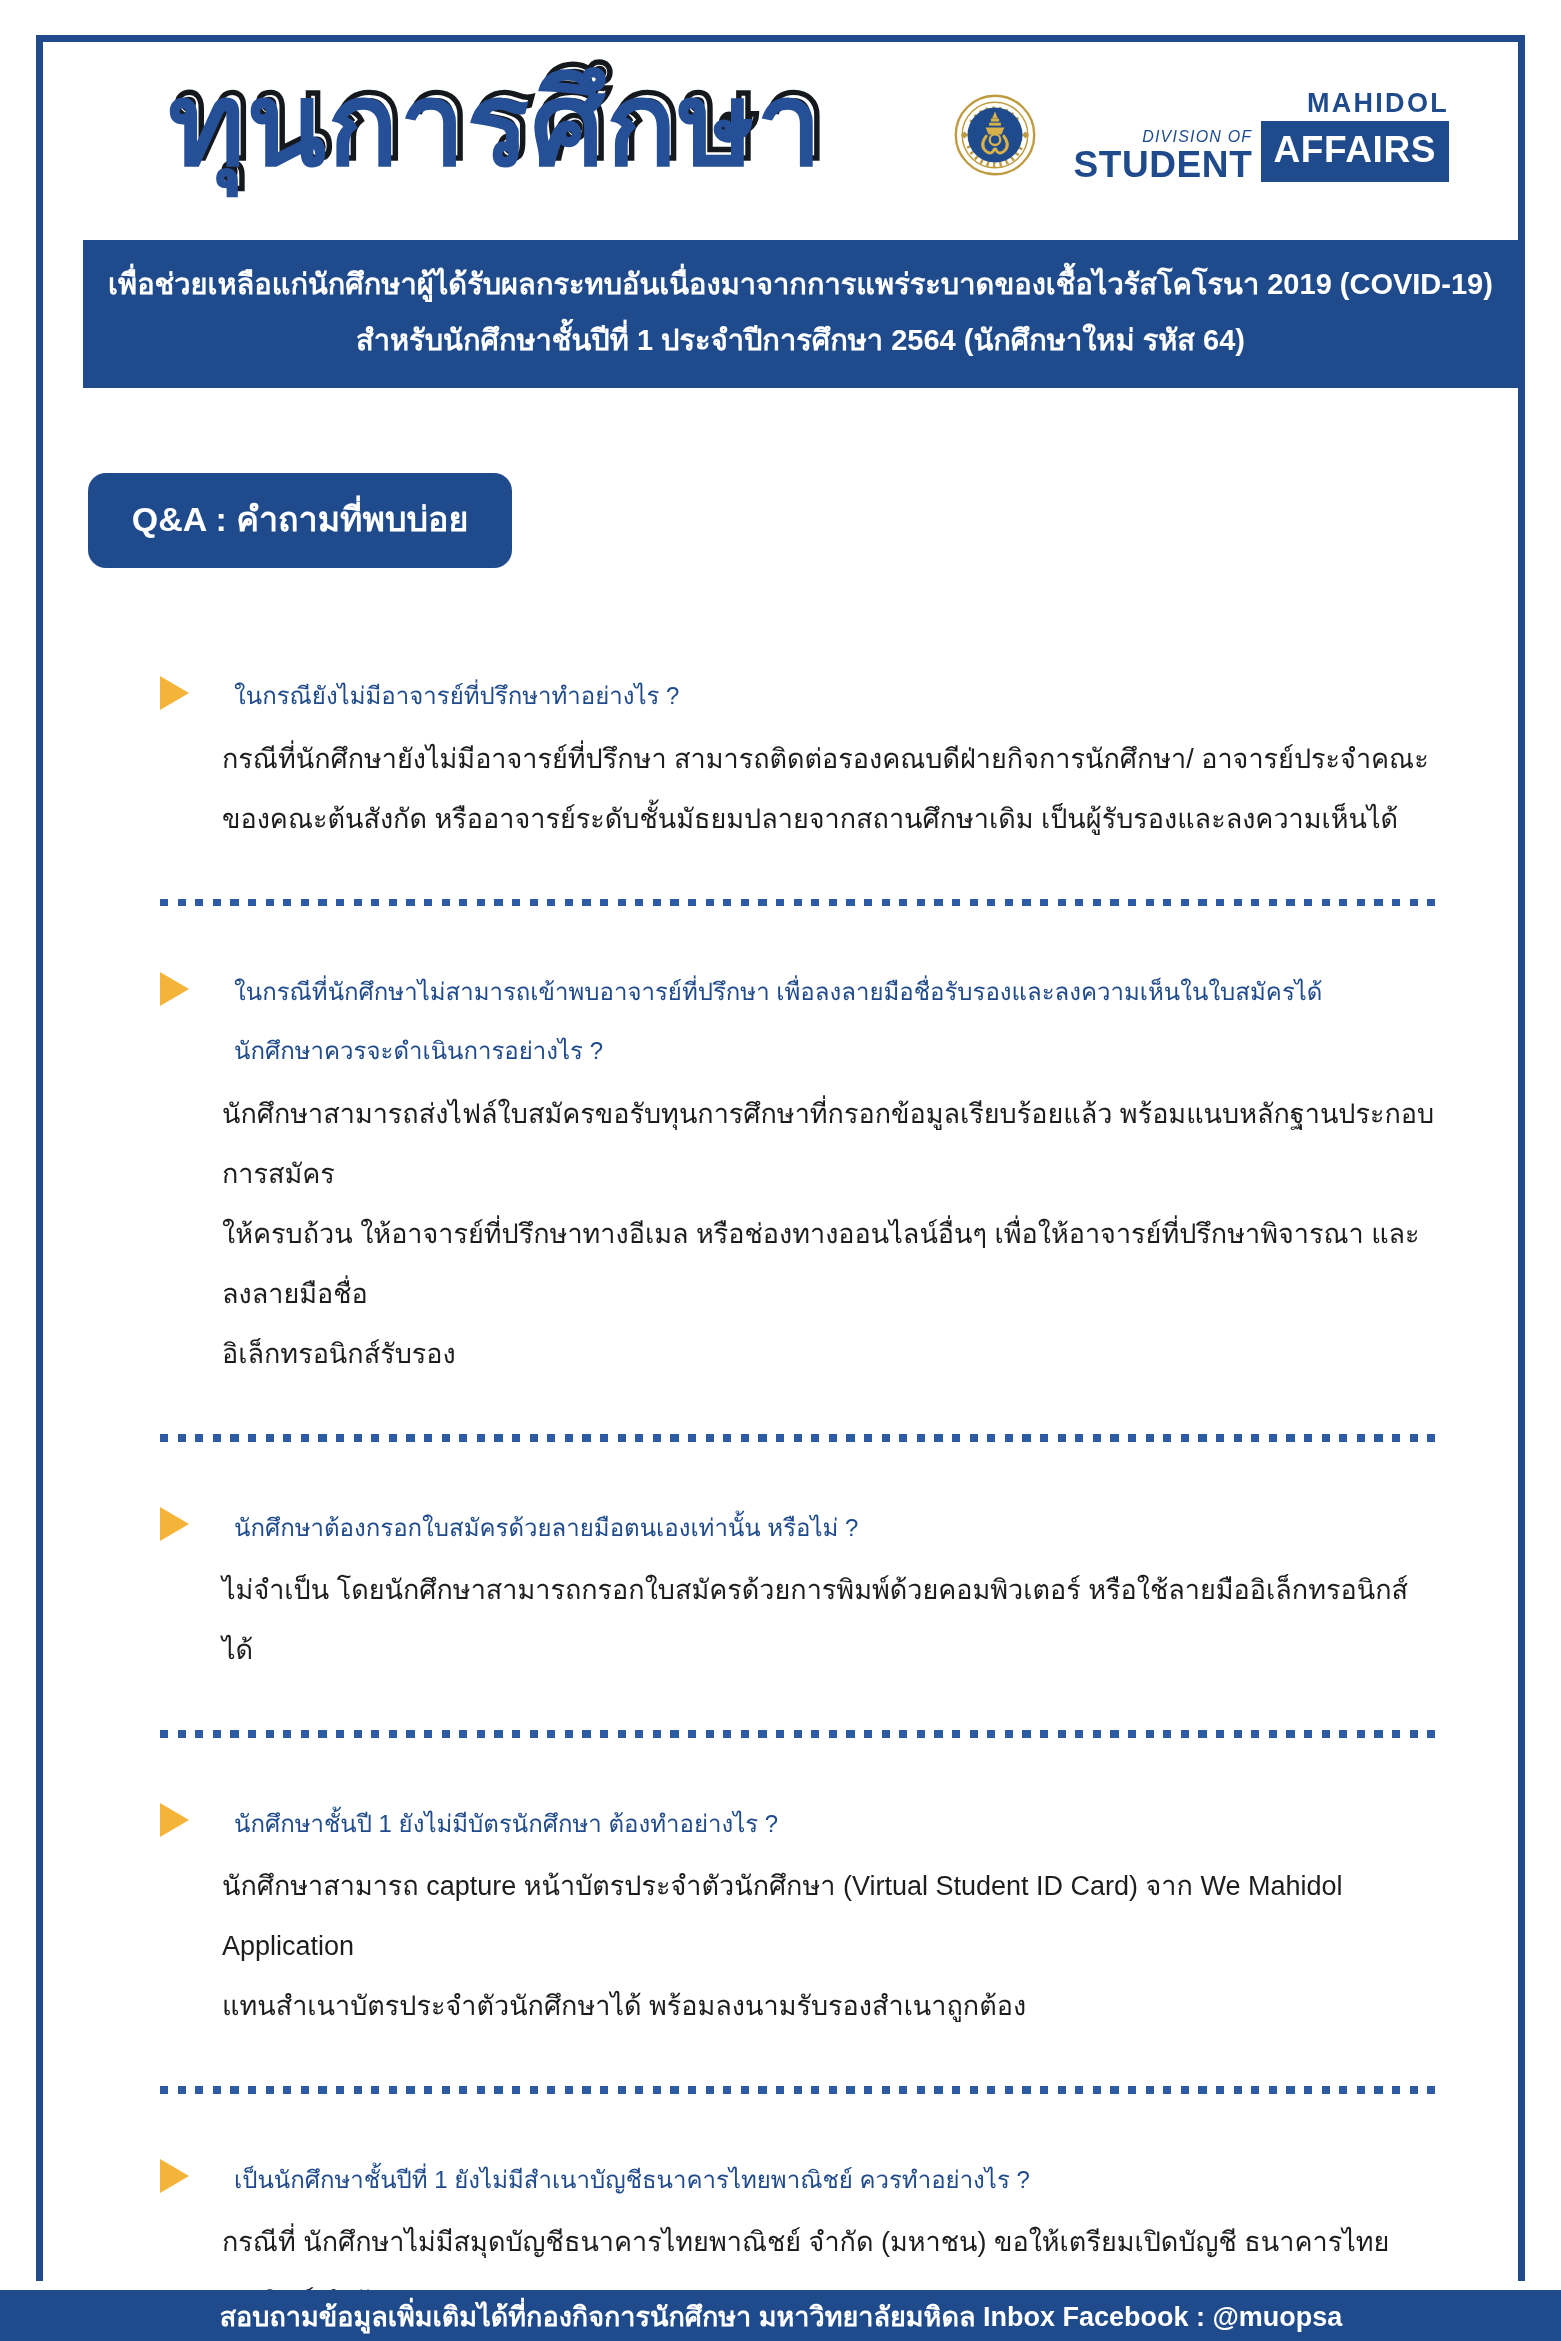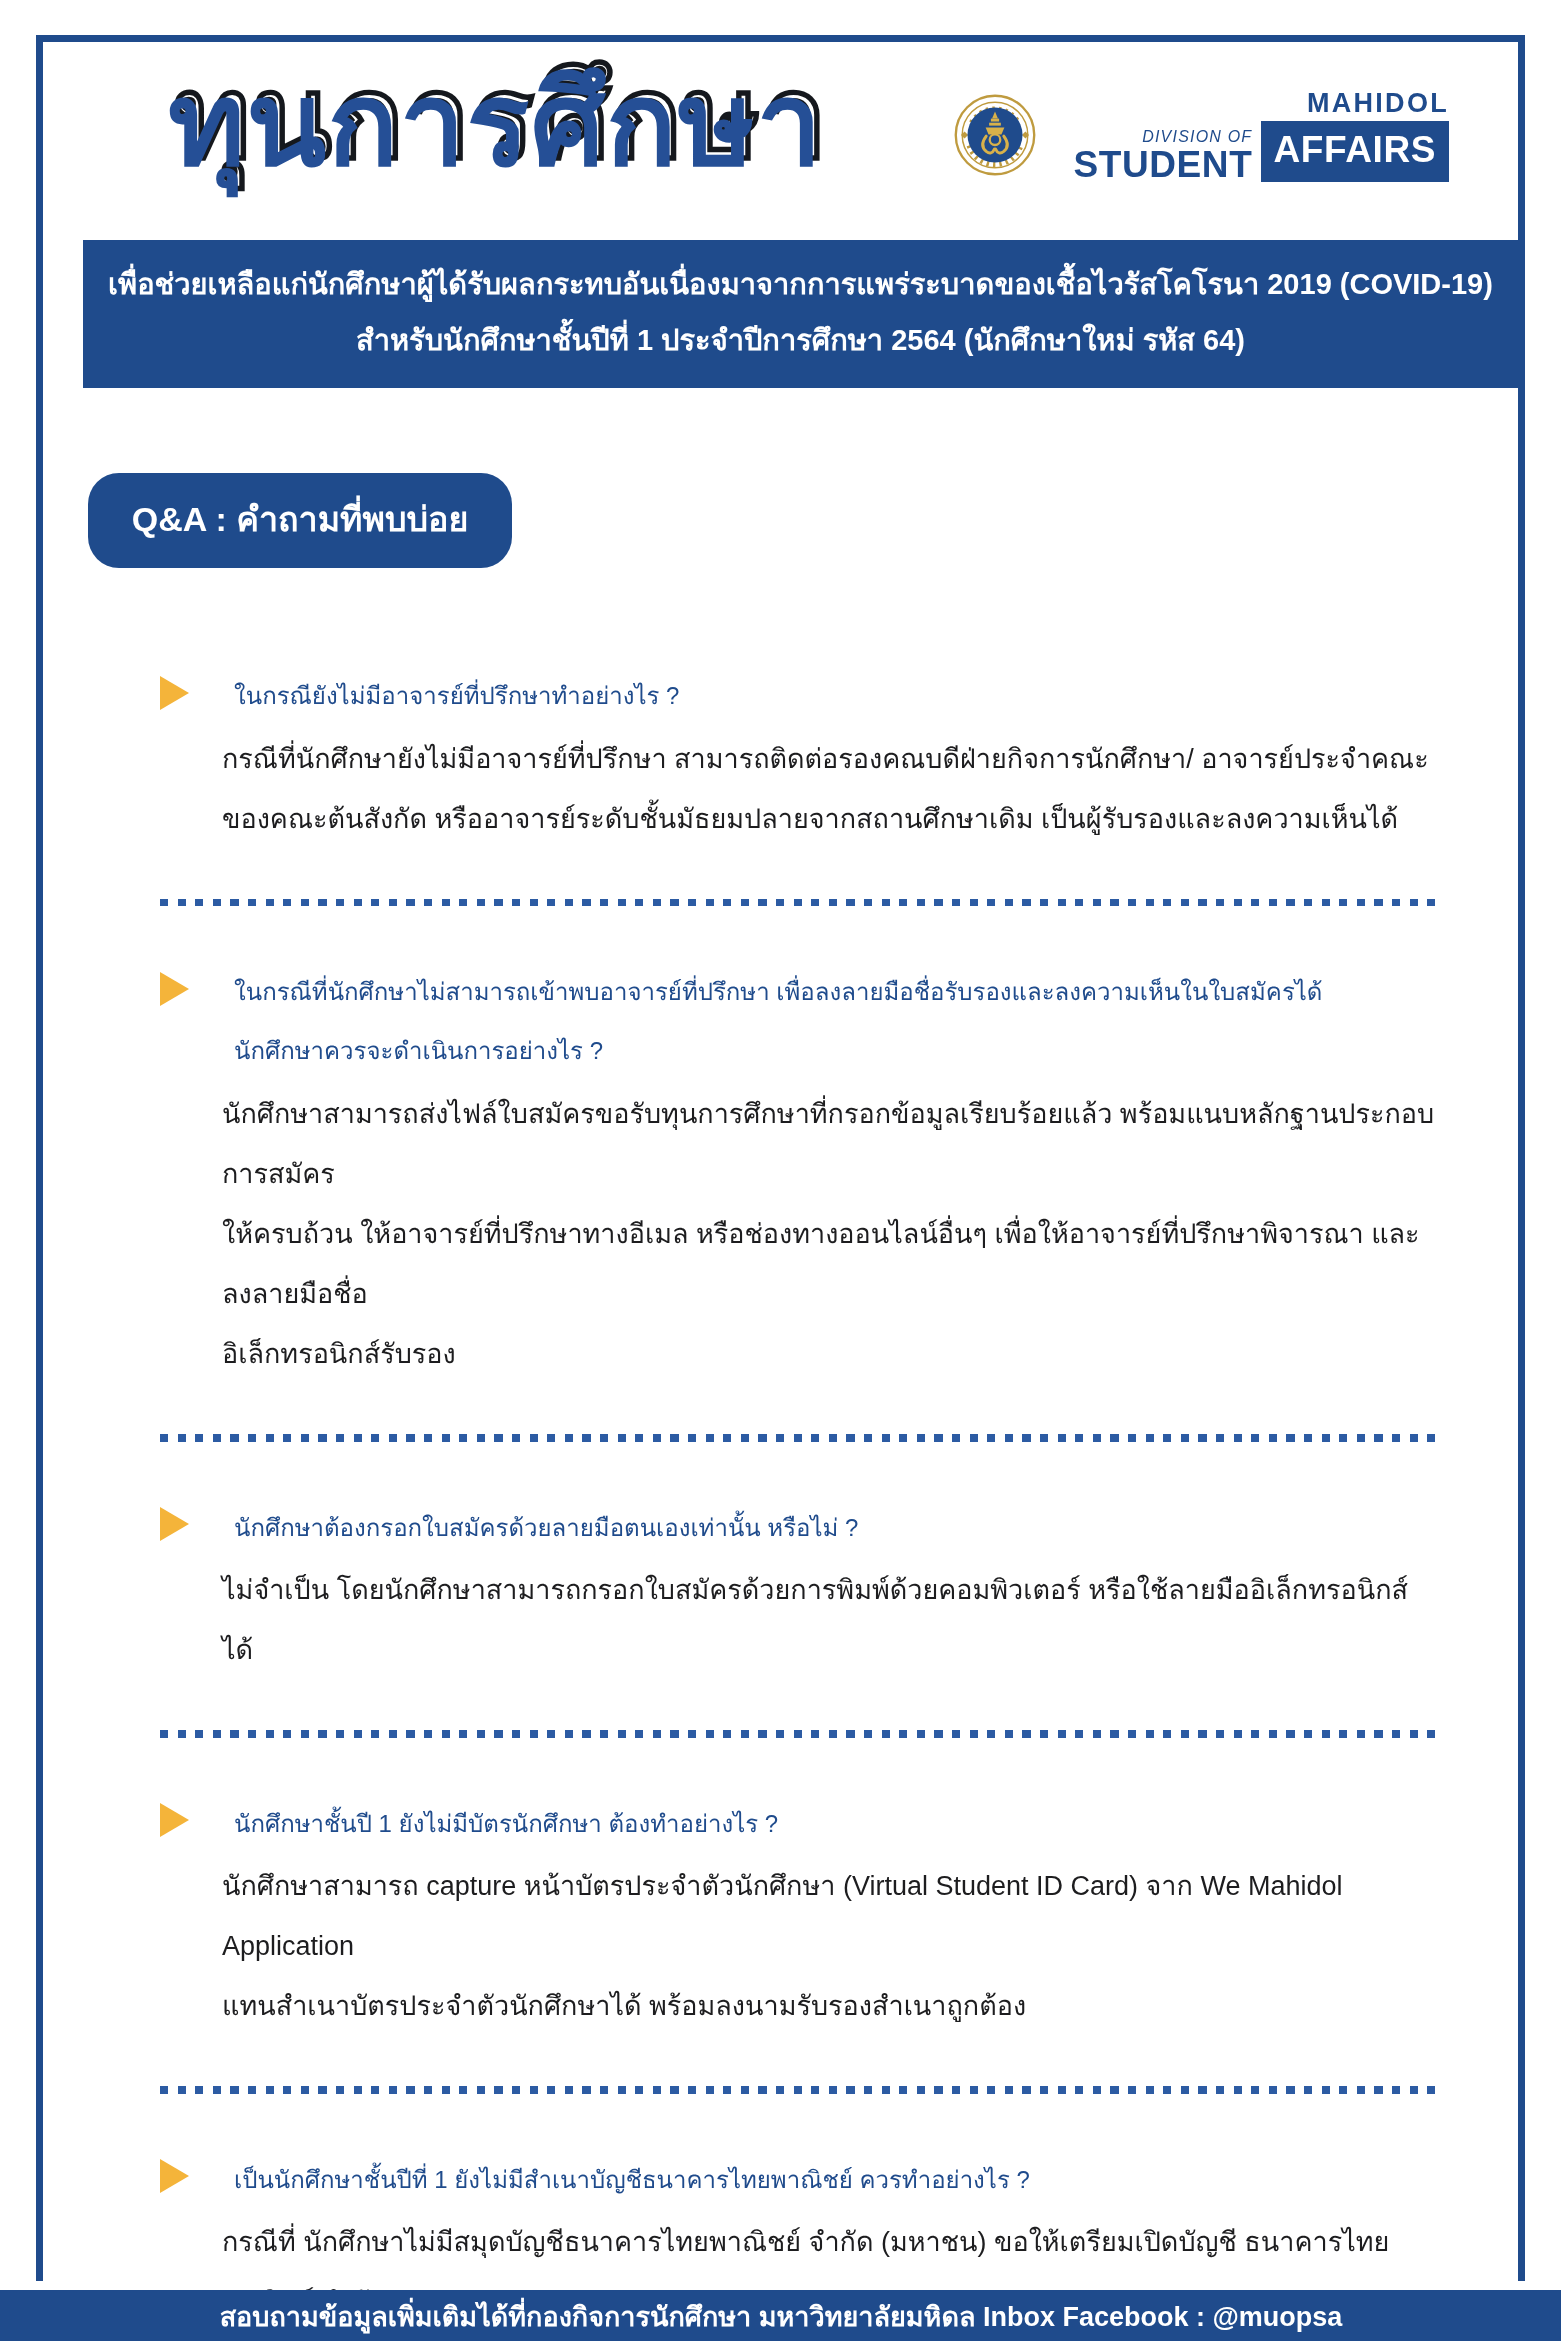--- a/index.html
+++ b/index.html
@@ -46,21 +46,21 @@
   
   .banner{
     background:var(--blue);color:#fff;text-align:center;
     padding:16.4px 17.6px 20px;
   }
   .banner div{font-size:29px;font-weight:bold;line-height:56px;}
 
   
   .qa-badge{
     display:inline-block;margin:85px 0 0 4.7px;background:var(--blue);color:#fff;
-    font-size:34px;font-weight:bold;padding:19px 44px 22px;border-radius:31px;
+    font-size:34px;font-weight:bold;padding:19px 44px 22px;border-radius:18px;
   }
 
   
   .faq{margin:98px 75px 0 77px;}
   .q-row{display:flex;gap:33px;align-items:flex-start;}
   .tri{
     width:0;height:0;flex:none;margin-top:9.4px;
     border-top:17px solid transparent;border-bottom:17px solid transparent;
     border-left:29px solid var(--yellow);
   }

